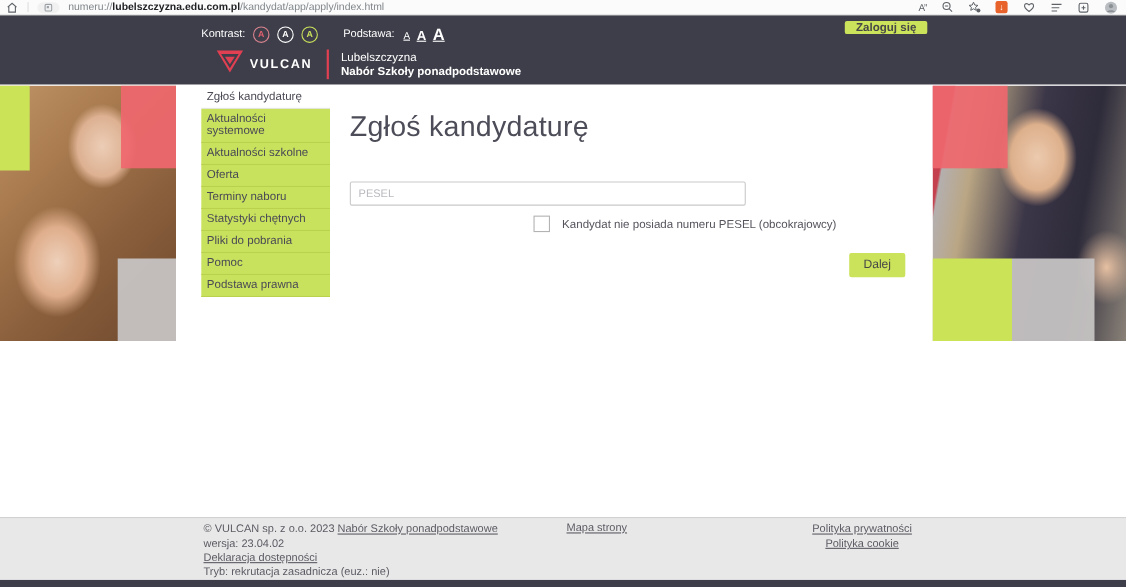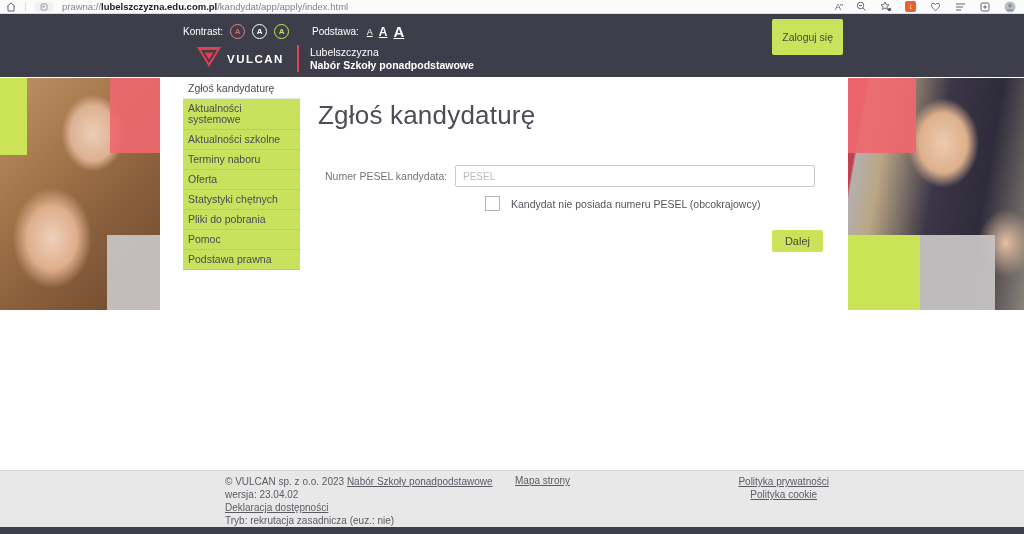--- a/index.html
+++ b/index.html
@@ -30,21 +30,21 @@
   .contrast-red { border-color:#d9848f; color:#e0606e; }
   .contrast-white { border-color:#fff; color:#fff; }
   .contrast-yellow { border-color:#cbe35b; color:#cbe35b; }
   .font-label { margin-left:16px; margin-right:8px; }
   .font-btn { background:none; border:none; color:#fff; text-decoration:underline; cursor:pointer;
     margin-right:6px; font-family:inherit; }
   .font-s { font-size:9px; font-weight:400; }
   .font-m { font-size:12px; font-weight:700; }
   .font-l { font-size:15px; font-weight:700; }
   .login-btn { position:absolute; right:181px; top:5px; background:#cbe35b; color:#474747; border:none;
-    font-size:10.5px; padding:12px 10px; border-radius:2px; cursor:pointer; font-family:inherit; }
+    font-size:10.5px; padding:0 10px; border-radius:2px; cursor:pointer; font-family:inherit;font-weight:bold; }
   .brand-row { position:absolute; left:196px; top:31px; display:flex; align-items:center; color:#fff; }
   .brand-name { font-size:11.5px; font-weight:700; letter-spacing:1.5px; margin-left:5px; }
   .brand-divider { width:2px; height:27px; background:#e13f52; margin:0 11px 0 13px; }
   .brand-region { font-size:10.5px; line-height:13px; }
   .brand-product { font-size:10.5px; line-height:13px; font-weight:700; }
 
   
   .content { position:relative; height:393px; background:#fff; }
   .photo { position:absolute; top:1px; height:232px; }
   .photo-left { left:0; width:160px;
@@ -86,21 +86,21 @@
   .checkbox-box { width:15px; height:15px; border:1px solid #b3b3b3; background:#fff; cursor:pointer; flex:0 0 auto; }
   .checkbox-label { font-size:10.5px; color:#55555e; }
   .btn-row { width:368px; margin-left:137px; text-align:right; margin-top:19px; }
   .next-btn { background:#cbe35b; color:#474747; border:none; font-size:11px; padding:5px 13px;
     border-radius:2px; cursor:pointer; font-family:inherit; }
 
   
   .footer { position:relative; height:57px; background:#e8e8e8; border-top:1px solid #d2d2d2;
     font-size:10px; color:#5b5b64; }
   .footer a { color:#5b5b64; text-decoration:underline; cursor:pointer; }
-  .f-left { position:absolute; left:185px; top:4px; line-height:13px;margin-left:40px; }
+  .f-left { position:absolute; left:185px; top:4px; line-height:13px; }
   .f-center { position:absolute; left:515px; top:4px; }
   .f-right { position:absolute; right:195px; top:4px; text-align:center; line-height:13px; }
   .bottom-bar { height:7px; background:#3e3e4a; }
 </style>
 </head>
 <body>
 
 <div class="screen">
 
   <div class="browser-bar">
@@ -110,21 +110,21 @@
             <path d="M1 4.5 L5 1 L9 4.5 M2 4 V9 H8 V4" fill="none" stroke="#5f6368" stroke-width="1"></path>
           </svg>
       </span>
       <span class="bb-sep"></span>
       <span class="tab-chip">
         <svg width="8" height="8" viewBox="0 0 8 8">
             <rect x="1" y="1" width="6" height="6" rx="1" fill="none" stroke="#9aa0a6" stroke-width="1"></rect>
             <rect x="2.5" y="2.5" width="2" height="2" fill="#9aa0a6"></rect>
           </svg>
       </span>
-      <span class="url-text"><span>prawna://</span><span class="domain">lubelszczyzna.edu.com.pl</span><span>/kandydat/app/apply/index.html</span></span>
+      <span class="url-text"><span>numeru://</span><span class="domain">lubelszczyzna.edu.com.pl</span><span>/kandydat/app/apply/index.html</span></span>
     </div>
     <div class="bb-right">
       <span class="read-aloud">A”</span>
       <span class="bb-icon">
         <svg width="11" height="11" viewBox="0 0 11 11">
             <circle cx="4.5" cy="4.5" r="3.2" fill="none" stroke="#5f6368" stroke-width="1"></circle>
             <line x1="3" y1="4.5" x2="6" y2="4.5" stroke="#5f6368" stroke-width="1"></line>
             <line x1="7" y1="7" x2="9.5" y2="9.5" stroke="#5f6368" stroke-width="1"></line>
           </svg>
       </span>
@@ -204,32 +204,31 @@
     <div class="photo photo-right">
       <span class="block blk-red pr-red"></span>
       <span class="block blk-lime pr-lime"></span>
       <span class="block blk-gray pr-gray"></span>
     </div>
 
     <nav class="sidebar">
       <a class="side-item active">Zgłoś kandydaturę</a>
       <a class="side-item">Aktualności systemowe</a>
       <a class="side-item">Aktualności szkolne</a>
+      <a class="side-item">Oferta</a>
       <a class="side-item">Terminy naboru</a>
-      <a class="side-item">Oferta</a>
       <a class="side-item">Statystyki chętnych</a>
       <a class="side-item">Pliki do pobrania</a>
       <a class="side-item">Pomoc</a>
       <a class="side-item">Podstawa prawna</a>
     </nav>
 
     <main class="main-area">
       <h1 class="page-title">Zgłoś kandydaturę</h1>
       <div class="form-row">
-        <label class="pesel-label">Numer PESEL kandydata:</label>
         <input class="pesel-input" type="text" placeholder="PESEL" style="">
       </div>
       <div class="checkbox-row">
         <span class="checkbox-box"></span>
         <span class="checkbox-label">Kandydat nie posiada numeru PESEL (obcokrajowcy)</span>
       </div>
       <div class="btn-row">
         <button class="next-btn">Dalej</button>
       </div>
     </main>

